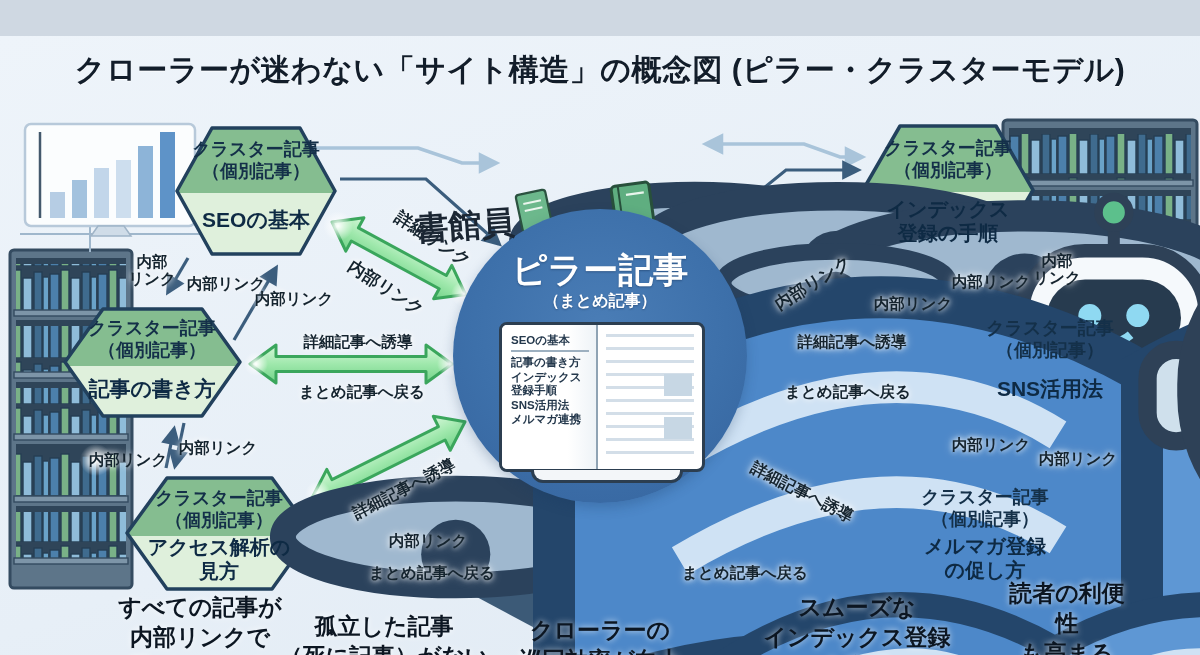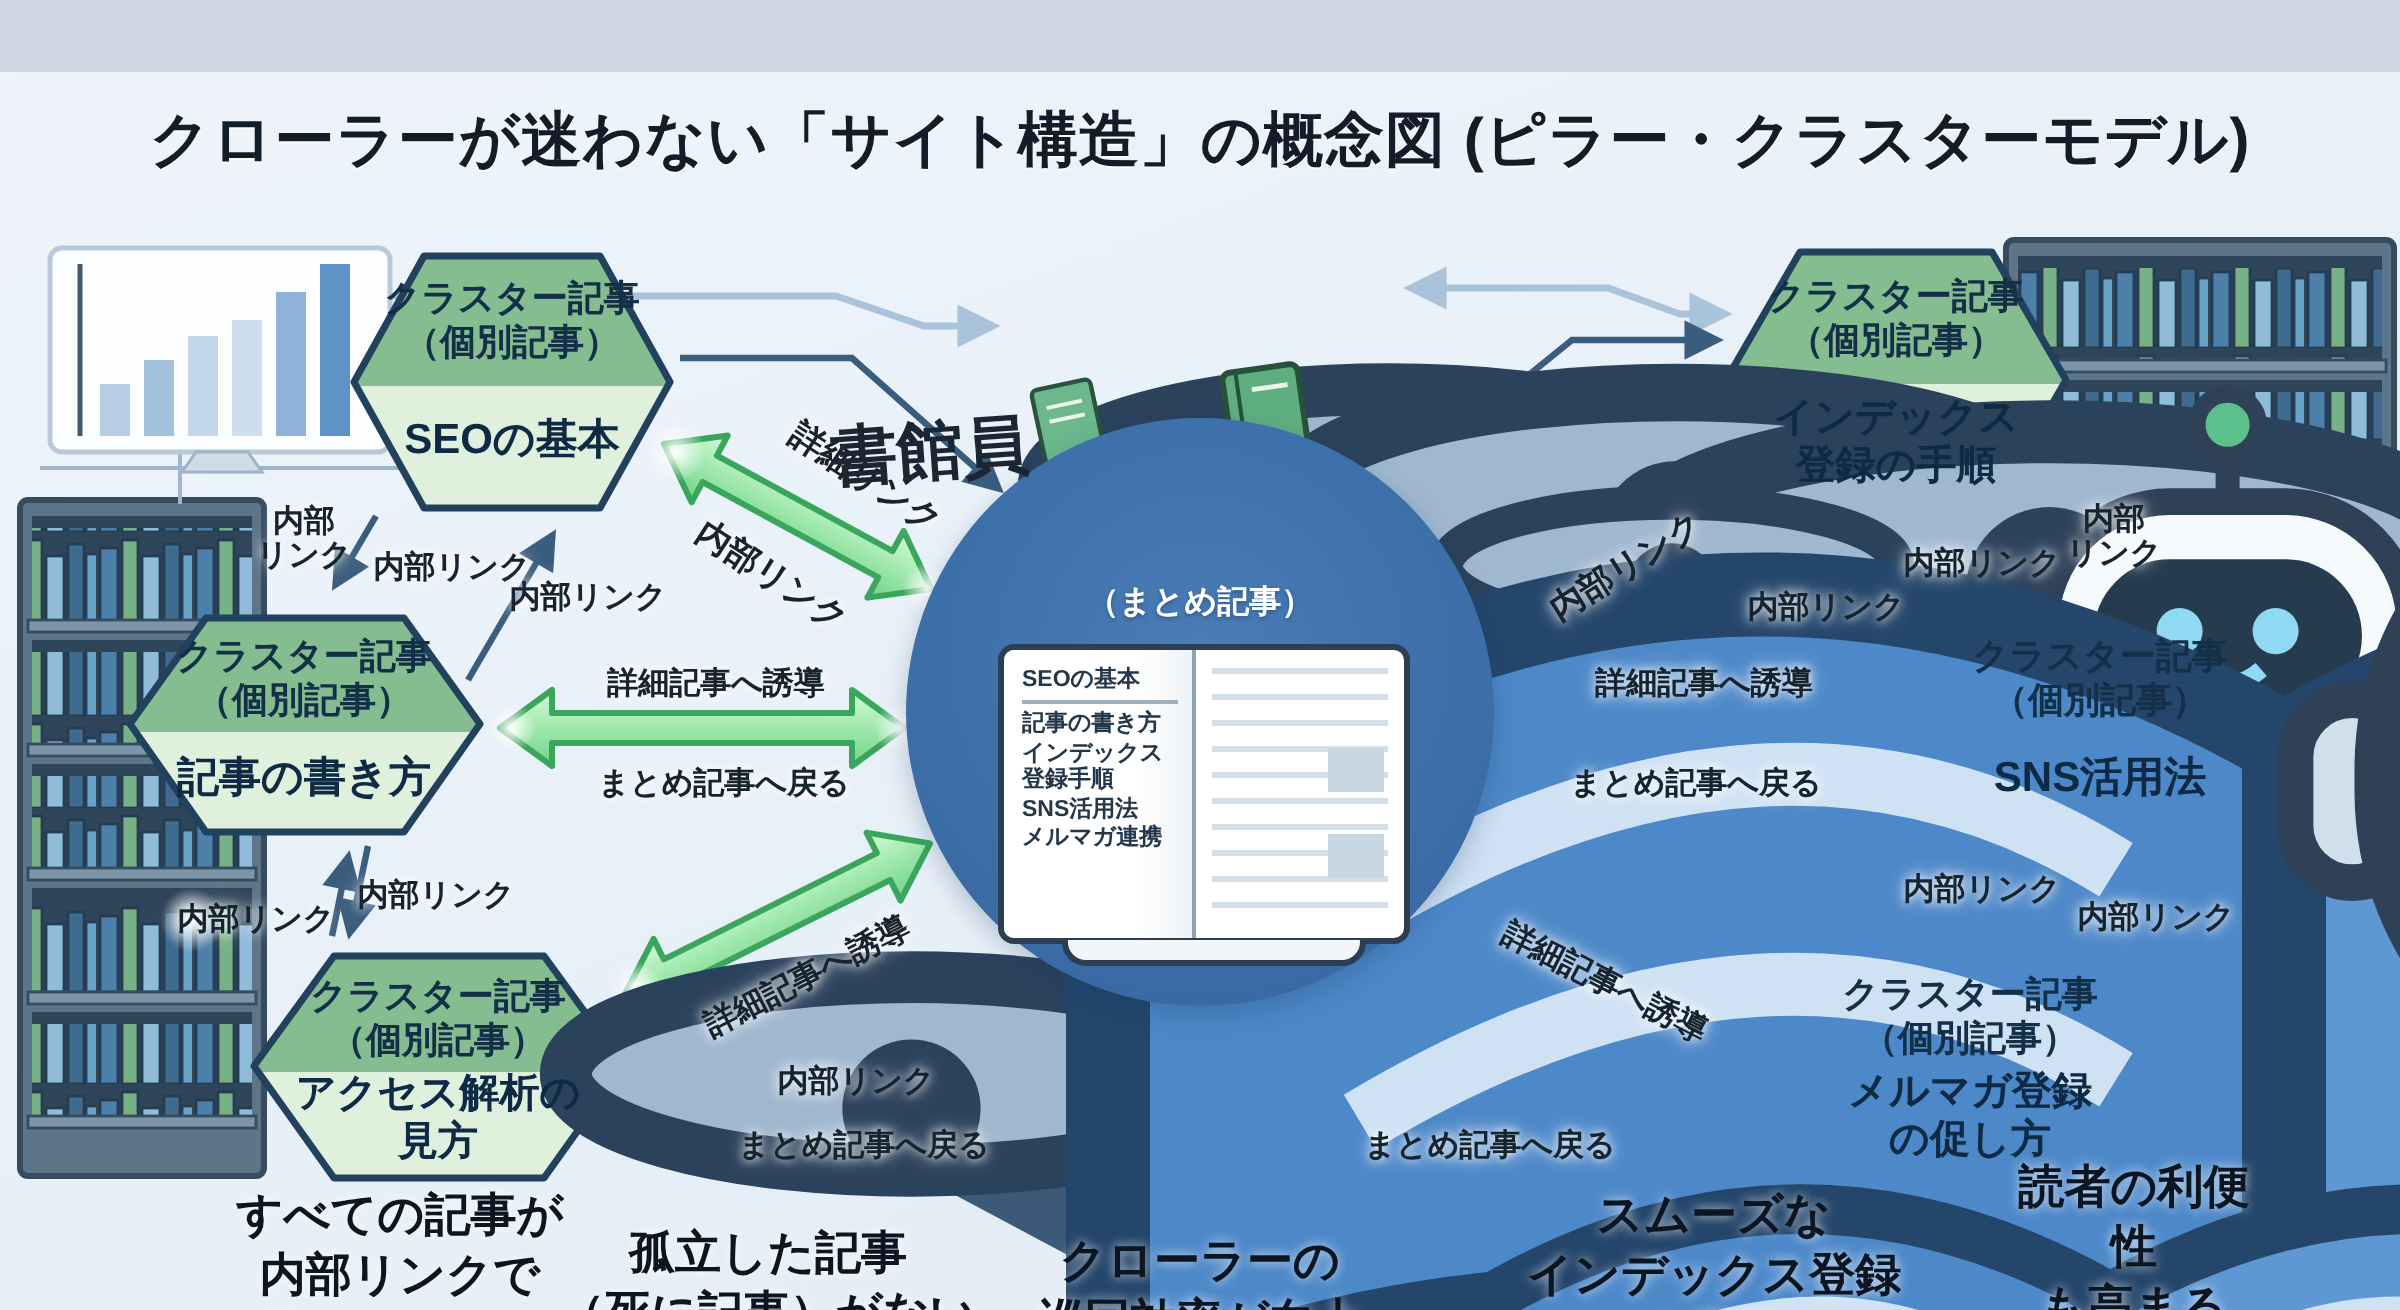--- a/index.html
+++ b/index.html
@@ -299,20 +299,21 @@
   <g transform="rotate(-8 633 173)">
     <rect x="614" y="148" width="38" height="50" rx="4" fill="#5fae80" stroke="#28503b" stroke-width="3"></rect>
     <line x1="621" y1="148" x2="621" y2="198" stroke="#28503b" stroke-width="2"></line>
     <line x1="628" y1="158" x2="646" y2="158" stroke="#e9f5ec" stroke-width="2.4"></line>
   </g>
 </svg>
 
 <div class="title">クローラーが迷わない「サイト構造」の概念図 (ピラー・クラスターモデル)</div>
 
 <div class="circle">
+  <div class="pillar-title">ピラー記事</div>
   <div class="pillar-sub">（まとめ記事）</div>
   <div class="book">
     <div class="page-l">
       <div class="bitem">SEOの基本</div>
       <div class="bdiv"></div>
       <div class="bitem">記事の書き方</div>
       <div class="bitem">インデックス
 登録手順</div>
       <div class="bitem">SNS活用法</div>
       <div class="bitem">メルマガ連携</div>

